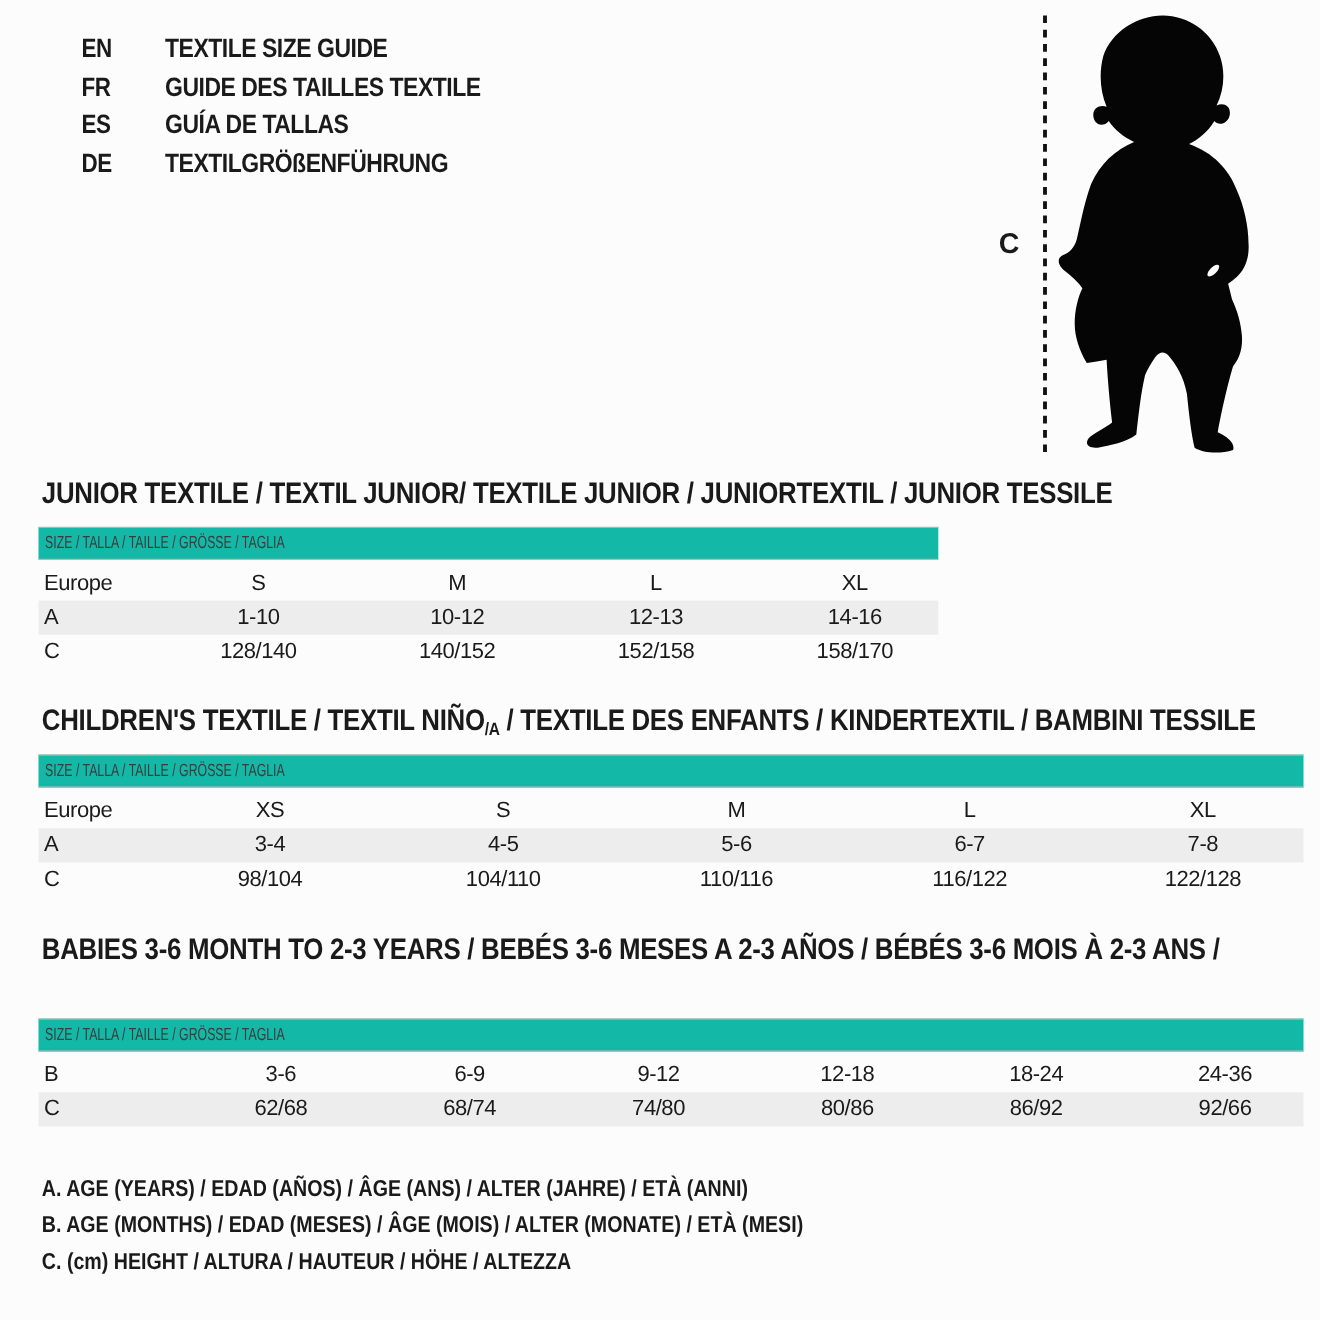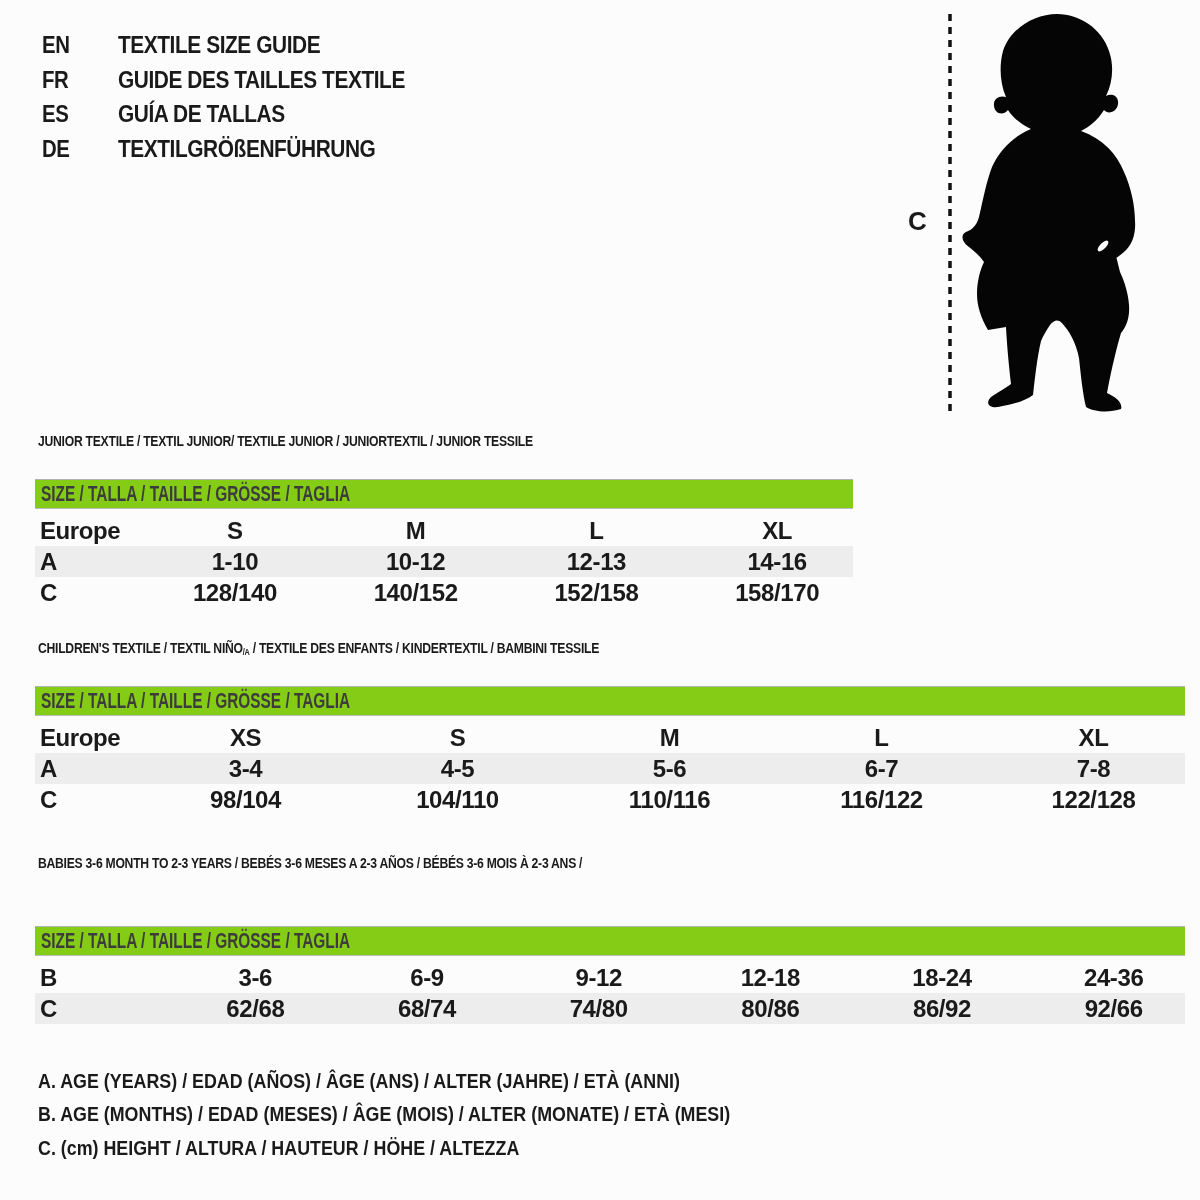--- a/index.html
+++ b/index.html
@@ -7,49 +7,49 @@
     position:relative; width:1200px; height:1200px;
     background:#fcfcfc; color:#1a1a1a;
     font-family:"Liberation Sans", sans-serif;
     overflow:hidden;
   }
   .cond { display:inline-block; transform:scaleX(0.87); transform-origin:0 50%; white-space:nowrap; }
 
   
   .lang-list { position:absolute; left:42px; top:28px; }
   .lang-row { display:flex; height:34.5px; align-items:center;
-              font-weight:bold; font-size:24px; letter-spacing:-0.5px; }
+              font-weight:bold; font-size:24px; letter-spacing:-0.5px;margin-left:32px; }
   .lang-code { width:76px; flex:0 0 76px; display:inline-block;
                transform:scaleX(0.85); transform-origin:0 50%; }
 
   
   .figure-svg { position:absolute; left:900px; top:6px; }
   .figure-c-label { position:absolute; left:908px; top:206px;
                     font-weight:bold; font-size:26px; }
 
   
   .section-title { position:absolute; left:38px; font-weight:bold;
-                   font-size:14px; letter-spacing:-0.3px; white-space:nowrap; }
+                   font-size:27px; letter-spacing:-0.3px; white-space:nowrap; }
   .two-line { line-height:30px; }
   .sub-a { font-size:0.60em; vertical-align:-0.25em; }
 
   .sizetable { position:absolute; left:35px; }
   .t-junior   { top:479px; width:818px;  }
   .t-children { top:686px; width:1150px; }
   .t-babies   { top:926px; width:1150px; }
 
-  .size-bar { height:30px; background:#84cc16;
+  .size-bar { height:30px; background:#14b8a6;
               border-top:1px solid #b2b2b2; border-bottom:1px solid #bdbdbd;
               display:flex; align-items:center; padding-left:6px; box-sizing:border-box;
-              font-weight:bold; font-size:22px; color:#3c3c3c; }
+              font-weight:normal; font-size:16px; color:#3c3c3c; }
   .size-bar .cond { transform:scaleX(0.70); }
 
   .rows { margin-top:6px; }
   .trow { display:grid; height:31px; align-items:center;
-          font-weight:bold; font-size:24px; letter-spacing:-0.4px;gap:29px; }
+          font-weight:normal; font-size:20px; letter-spacing:-0.4px;gap:29px; }
   .t-junior   .trow { grid-template-columns:95px repeat(4,1fr); }
   .t-children .trow { grid-template-columns:90px repeat(5,1fr); }
   .t-babies   .trow { grid-template-columns:120px repeat(6,1fr); }
   .trow > span { text-align:center; }
   .trow > span.rowlabel { text-align:left; padding-left:5px; }
   .trow.alt { background:#ededed; }
 
   
   .legend { position:absolute; left:38px; top:1064px;
             font-weight:bold; font-size:21px; }

